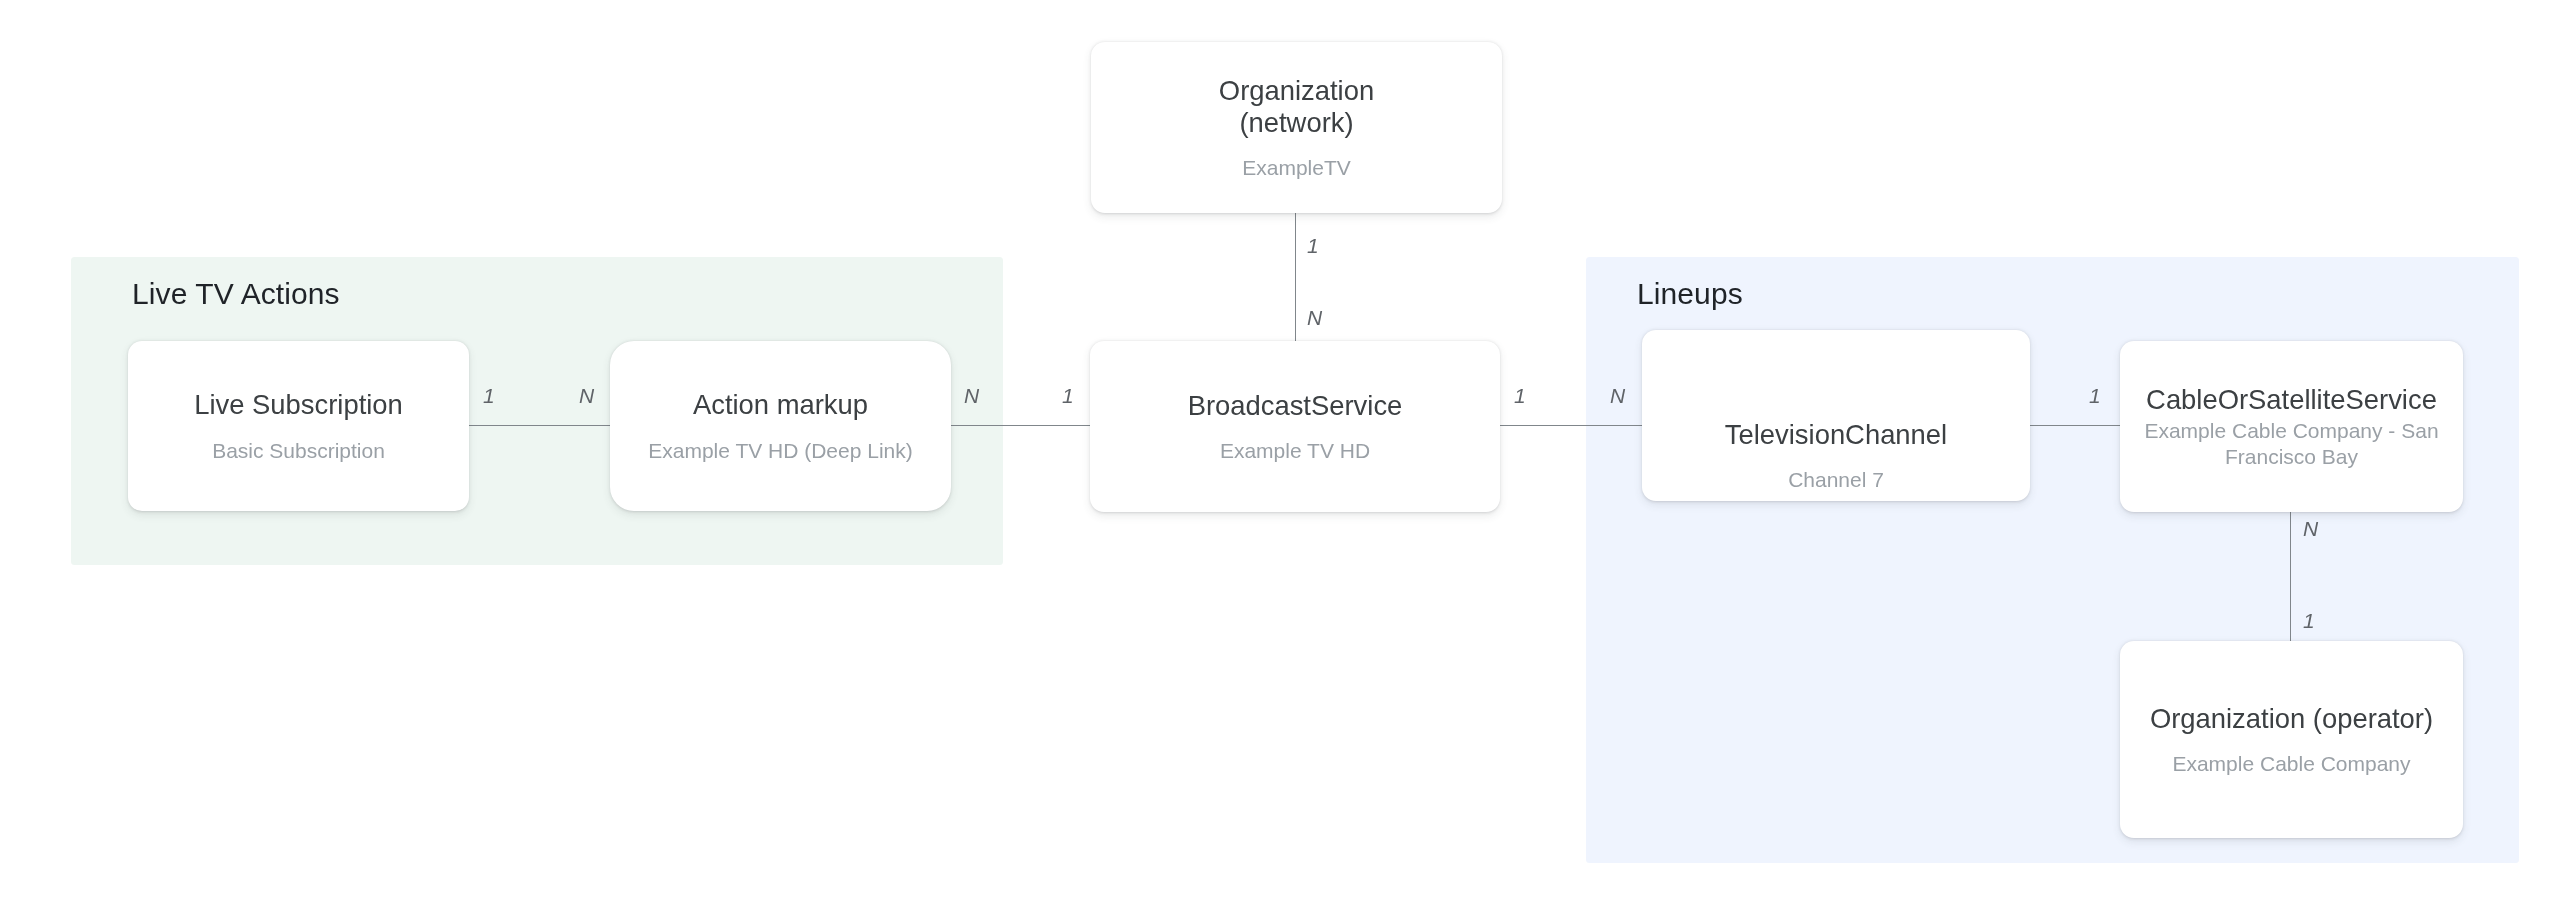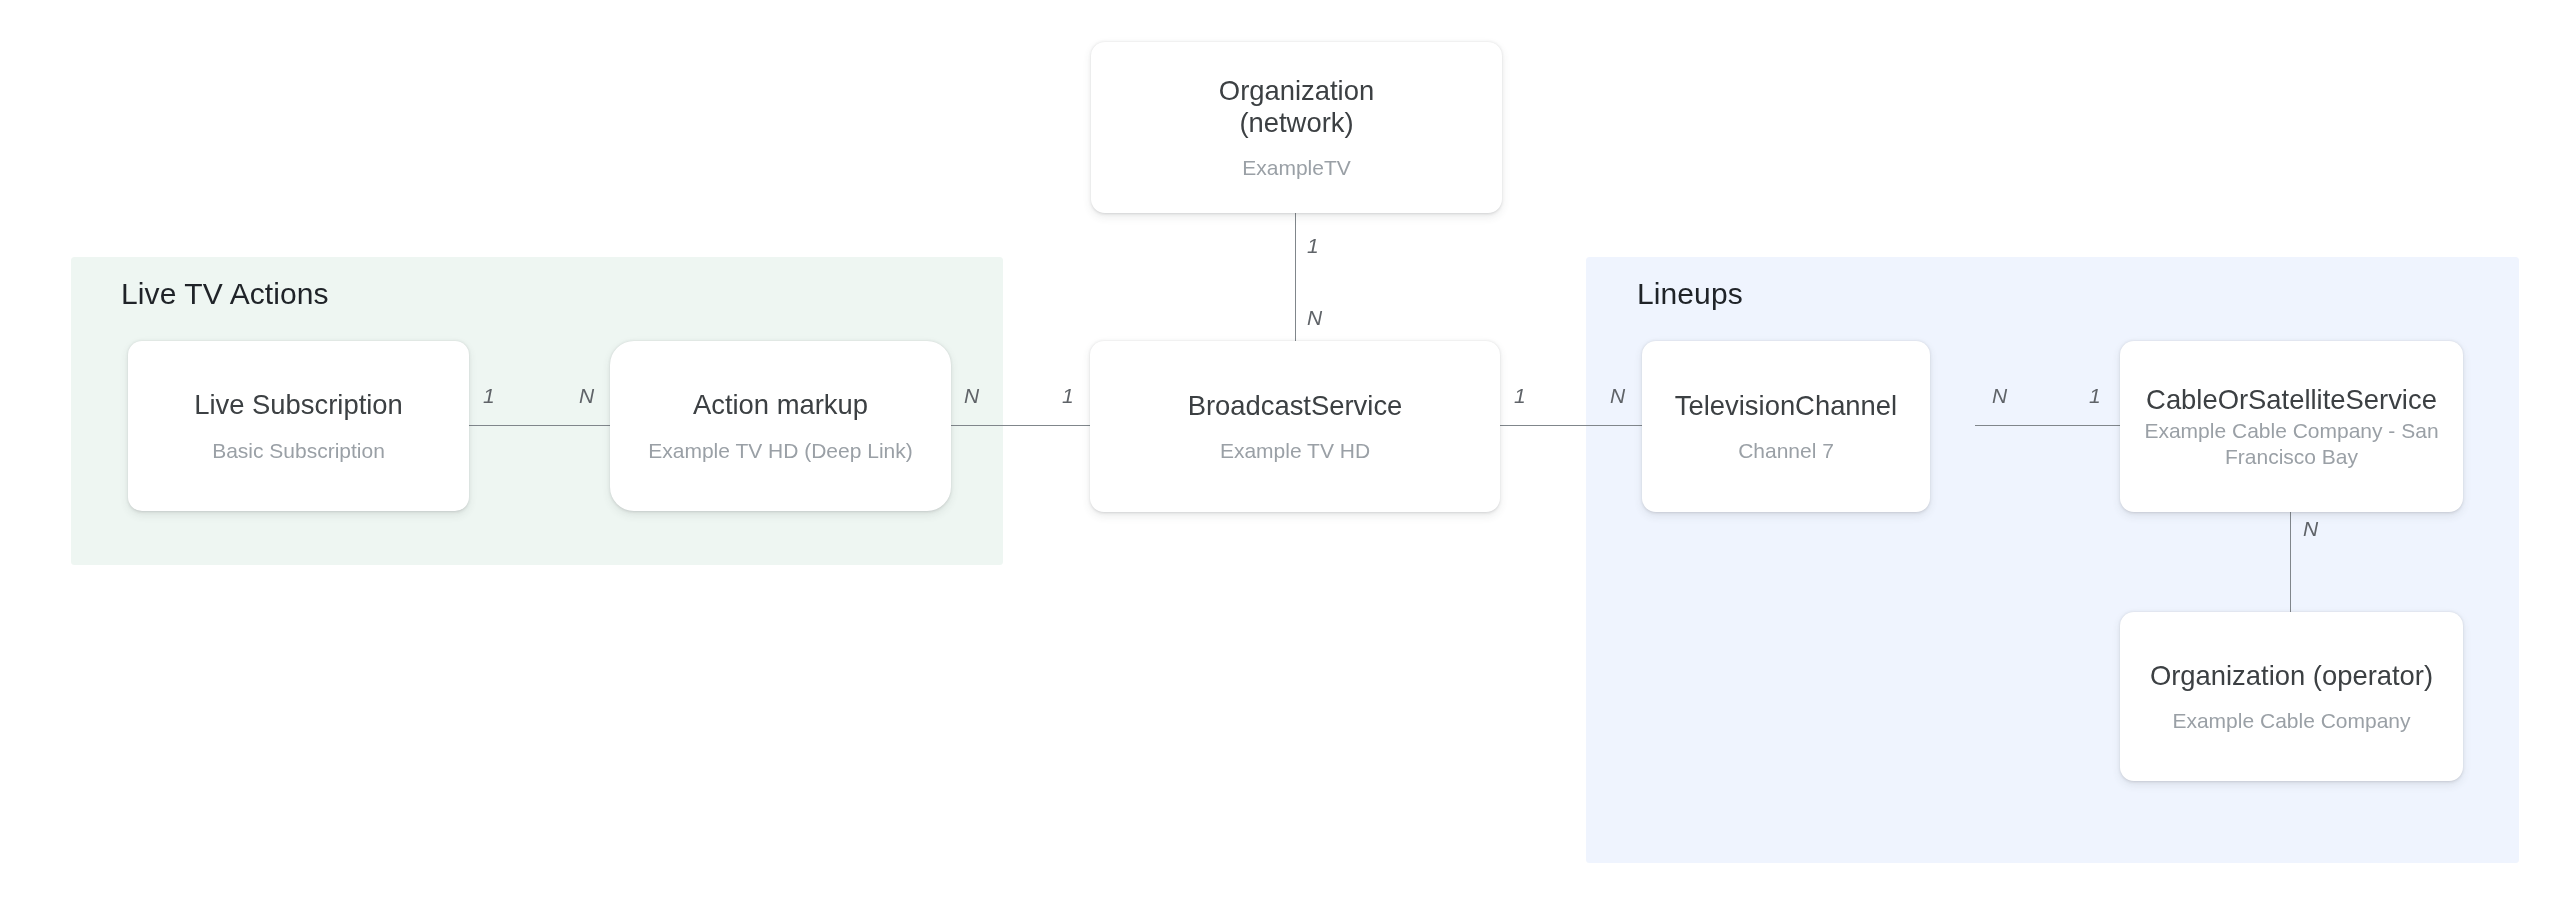--- a/index.html
+++ b/index.html
@@ -90,21 +90,21 @@
     z-index: 4;
     white-space: nowrap;
   }
 </style>
 </head>
 <body>
 
 <div id="canvas">
 
   <div class="group" style="left:71px; top:257px; width:932px; height:308px; background:#eef6f2;"></div>
-  <div class="group-title" style="left:121px; top:277px;">Live TV Actions</div>
+  <div class="group-title" style="left:132px; top:277px;">Live TV Actions</div>
 
   <div class="group" style="left:1586px; top:257px; width:933px; height:606px; background:#eff4fe;"></div>
   <div class="group-title" style="left:1637px; top:277px;">Lineups</div>
 
   <div class="edge-v" style="left:1295px; top:212px; height:131px;"></div>
   <div class="card-lbl" style="left:1307px; top:235px;">1</div>
   <div class="card-lbl" style="left:1307px; top:307px;">N</div>
 
   <div class="edge-h" style="left:467px; top:425px; width:145px;"></div>
   <div class="card-lbl" style="left:483px; top:385px;">1</div>
@@ -142,29 +142,29 @@
   <div class="node" style="left:610px; top:341px; width:341px; height:170px;border-radius:24px;">
     <div class="node-title">Action markup</div>
     <div class="node-sub">Example TV HD (Deep Link)</div>
   </div>
 
   <div class="node" style="left:1090px; top:341px; width:410px; height:171px;">
     <div class="node-title">BroadcastService</div>
     <div class="node-sub">Example TV HD</div>
   </div>
 
-  <div class="node" style="left:1642px; top:341px; width:288px; height:171px;">
+  <div class="node" style="left:1642px; top:330px; width:388px; height:171px;justify-content:flex-end;">
     <div class="node-title">TelevisionChannel</div>
     <div class="node-sub">Channel 7</div>
   </div>
 
   <div class="node" style="left:2120px; top:341px; width:343px; height:171px;">
     <div class="node-title">CableOrSatelliteService</div>
     <div class="node-sub wrap" style="max-width:301px; margin-top:2px;">Example Cable Company - San Francisco Bay</div>
   </div>
 
-  <div class="node" style="left:2120px; top:612px; width:343px; height:169px;">
+  <div class="node" style="left:2120px; top:641px; width:343px; height:197px;">
     <div class="node-title">Organization (operator)</div>
     <div class="node-sub">Example Cable Company</div>
   </div>
 
 </div>
 
 
 </body></html>

